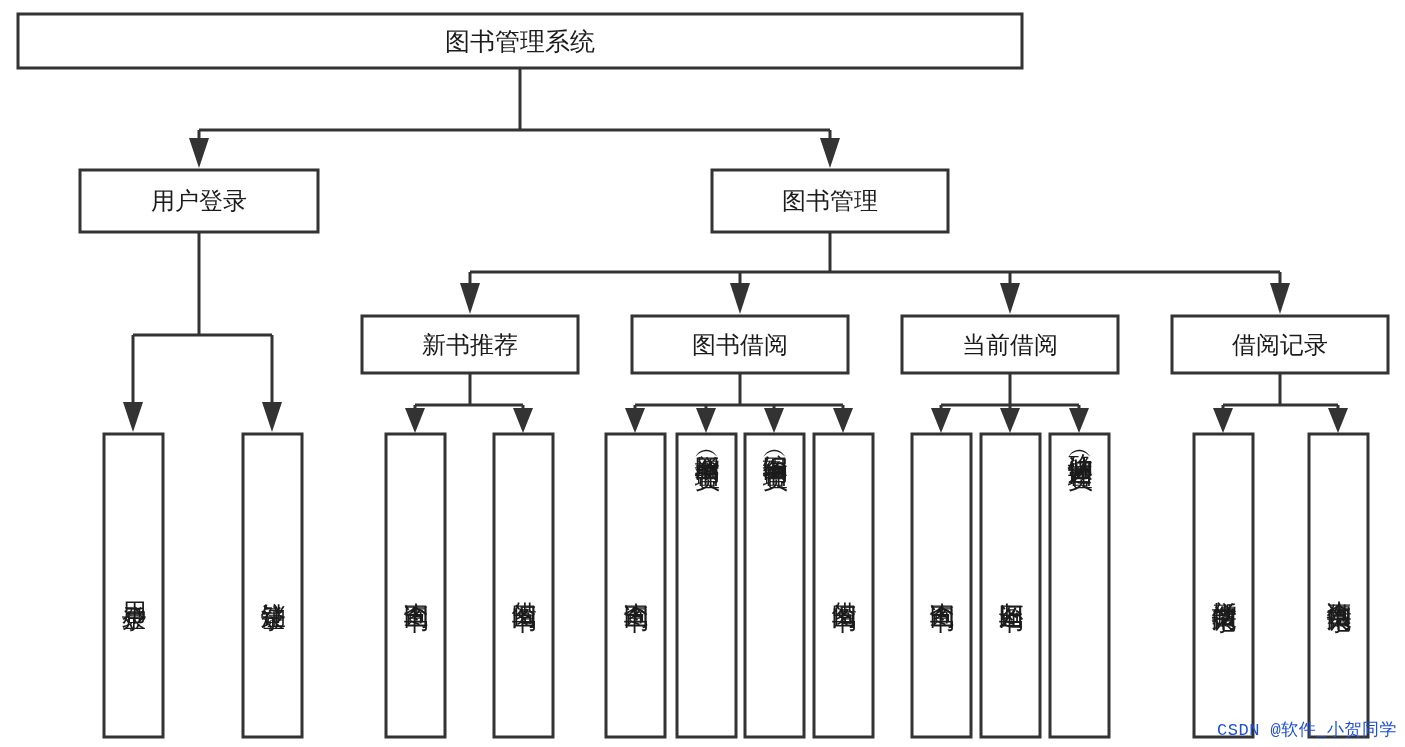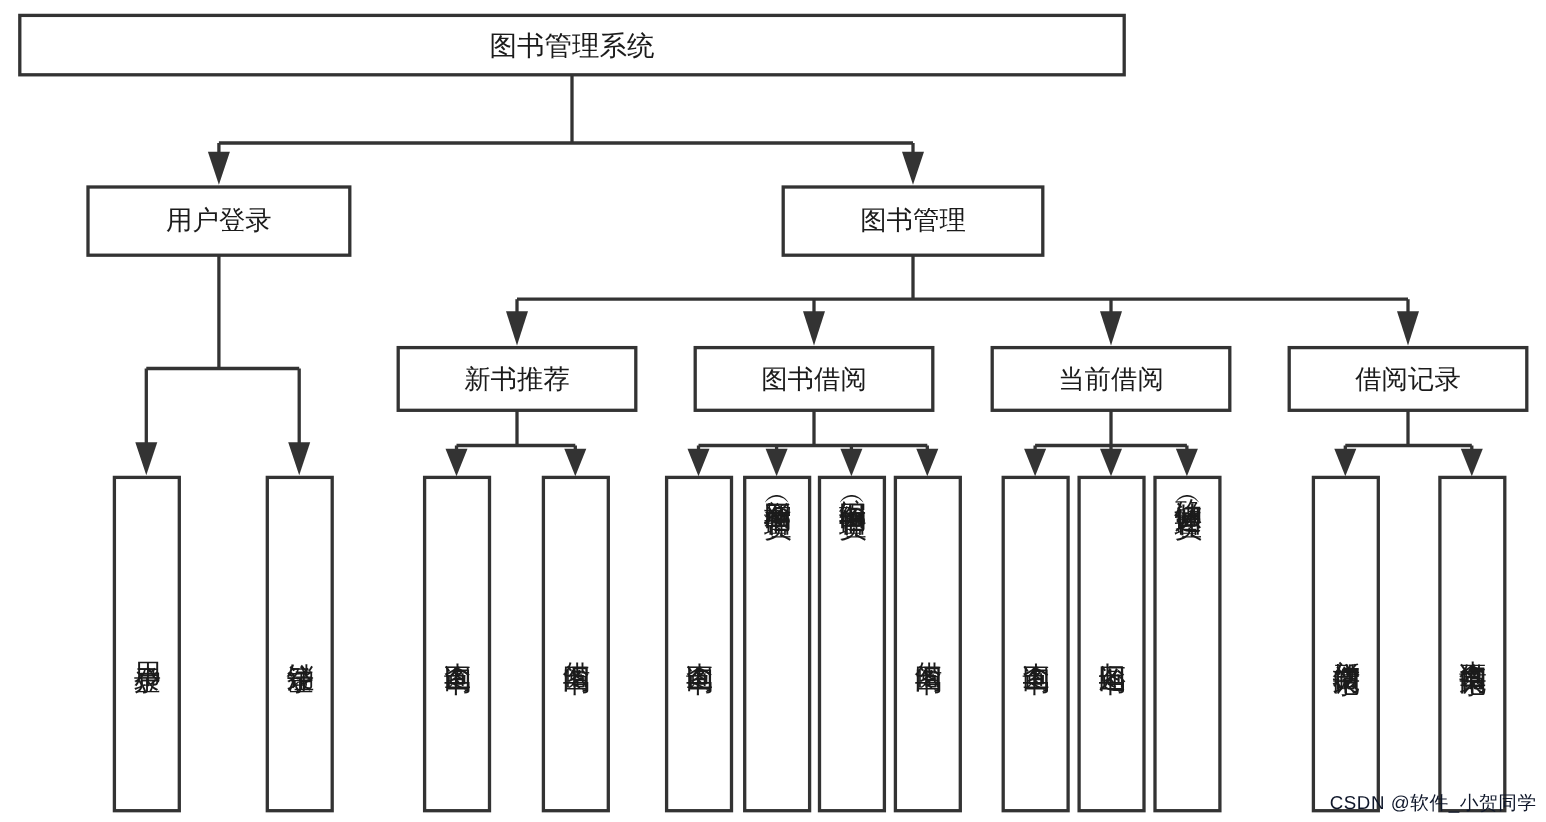--- a/index.html
+++ b/index.html
@@ -69,23 +69,23 @@
     line-height: 1.05;
     letter-spacing: 2px;
     color: #1b1b1b;
     white-space: nowrap;
     text-align: center;
   }
   #watermark {
     position: absolute;
     right: 8px;
     bottom: 6px;
-    font-family: Liberation Sans, sans-serif;
+    font-family: Liberation Mono, monospace;
     font-size: 17px;
-    color: #0f172a;
+    color: #1d4ed8;
     letter-spacing: 0.5px;
     user-select: none;
   }
 </style>
 </head>
 <body>
 
 <div id="diagram-root">
 
   <svg id="tree-svg" viewBox="0 0 1405 747">

